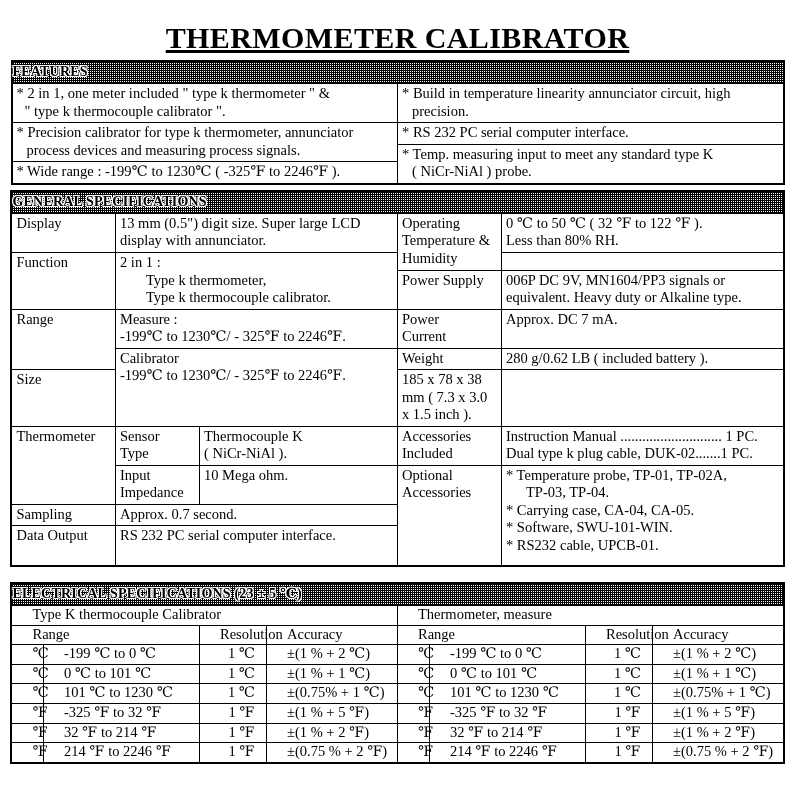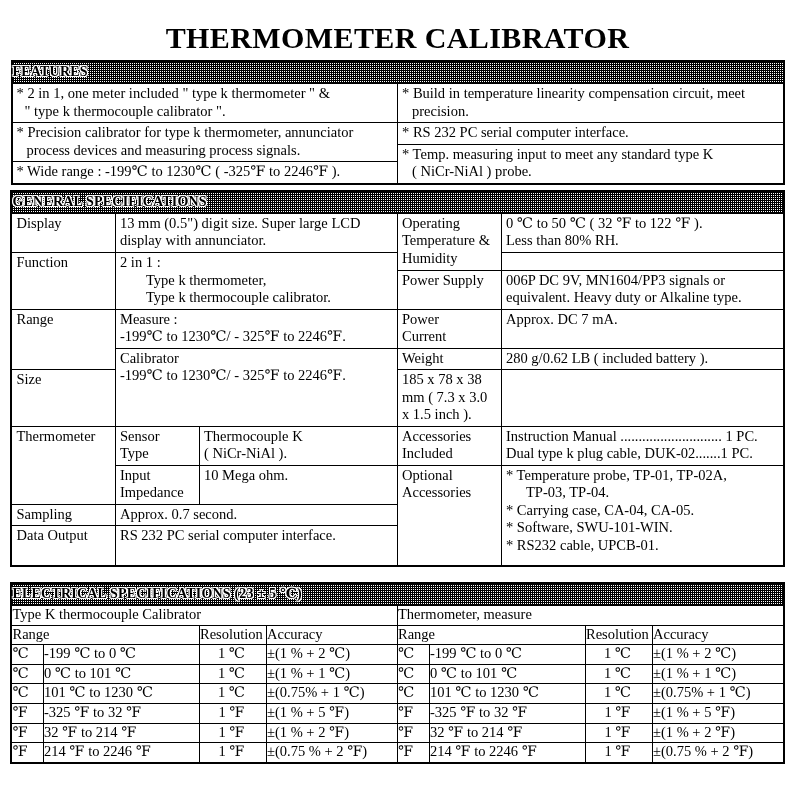--- a/index.html
+++ b/index.html
@@ -19,20 +19,21 @@
     position: relative;
     width: 795px;
     height: 789px;
     box-sizing: border-box;
   }
 
   
   .title-block {
     text-align: center;
     padding-top: 22px;
+    text-decoration: underline;
   }
   .doc-title {
     font-size: 30px;
     font-weight: bold;
     letter-spacing: 0.4px;
     line-height: 1.08;
     margin: 0;
     font-family: "Liberation Serif", "DejaVu Serif", serif;
   }
   .doc-model {
@@ -88,21 +89,21 @@
 
   
   .features-table { margin-top: 6px; }
   .features-table td { height: 17px; }
 
   
   .gen-table { margin-top: 5px; border-radius: 11px; }
 
   
   .elec-table { margin-top: 15px; }
-  .elec-table td { padding: 0px 3px 1px 0; font-size: 14.5px; }
+  .elec-table td { padding: 0px 3px 1px 20px; font-size: 14.5px; }
   .elec-head td { }
   .center { text-align: center !important; }
 </style>
 </head>
 <body>
 
 <div class="page">
 
   <div class="title-block">
     <div class="doc-title">THERMOMETER CALIBRATOR</div>
@@ -118,21 +119,21 @@
         <td class="band" colspan="2">
           <span class="band-text">FEATURES</span>
         </td>
       </tr>
       <tr>
         <td>
           <span class="line">* 2 in 1, one meter included " type k thermometer " &amp;</span>
           <span class="line indent-sub" style="padding-left:8px">" type k thermocouple calibrator ".</span>
         </td>
         <td rowspan="1">
-          <span class="line">* Build in temperature linearity compensation circuit,  meet</span>
+          <span class="line">* Build in temperature linearity annunciator circuit,  high</span>
           <span class="line indent-sub" style="padding-left:10px">precision.</span>
         </td>
       </tr>
       <tr>
         <td rowspan="2">
           <span class="line">* Precision calibrator for type k thermometer, annunciator</span>
           <span class="line indent-sub" style="padding-left:10px">process devices and measuring process signals.</span>
         </td>
         <td>
           <span class="line">* RS 232 PC serial computer interface.</span>

